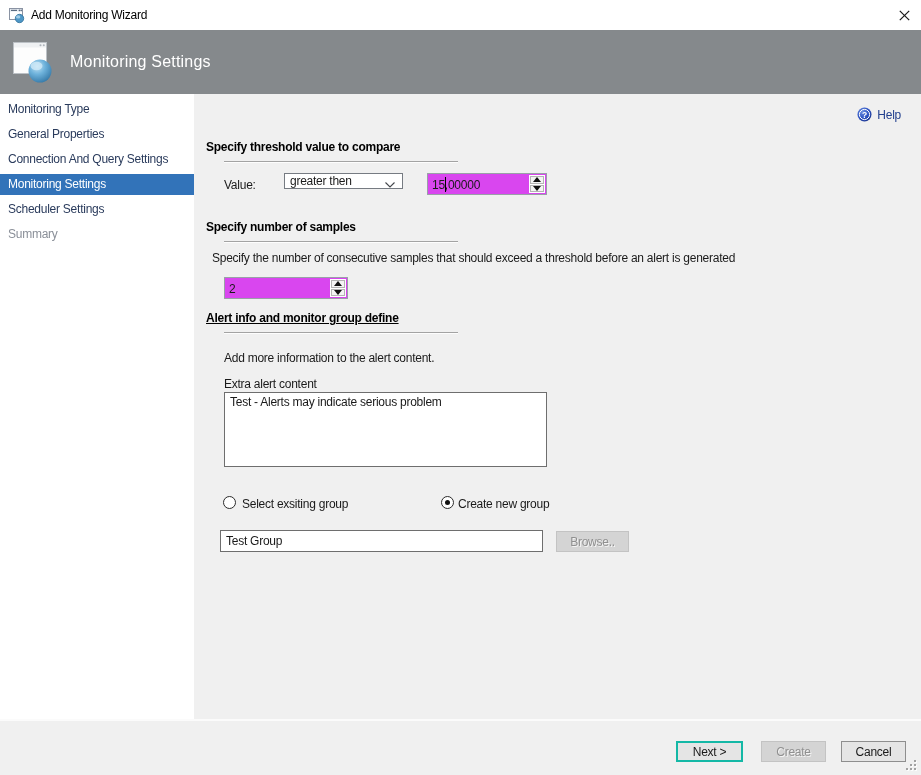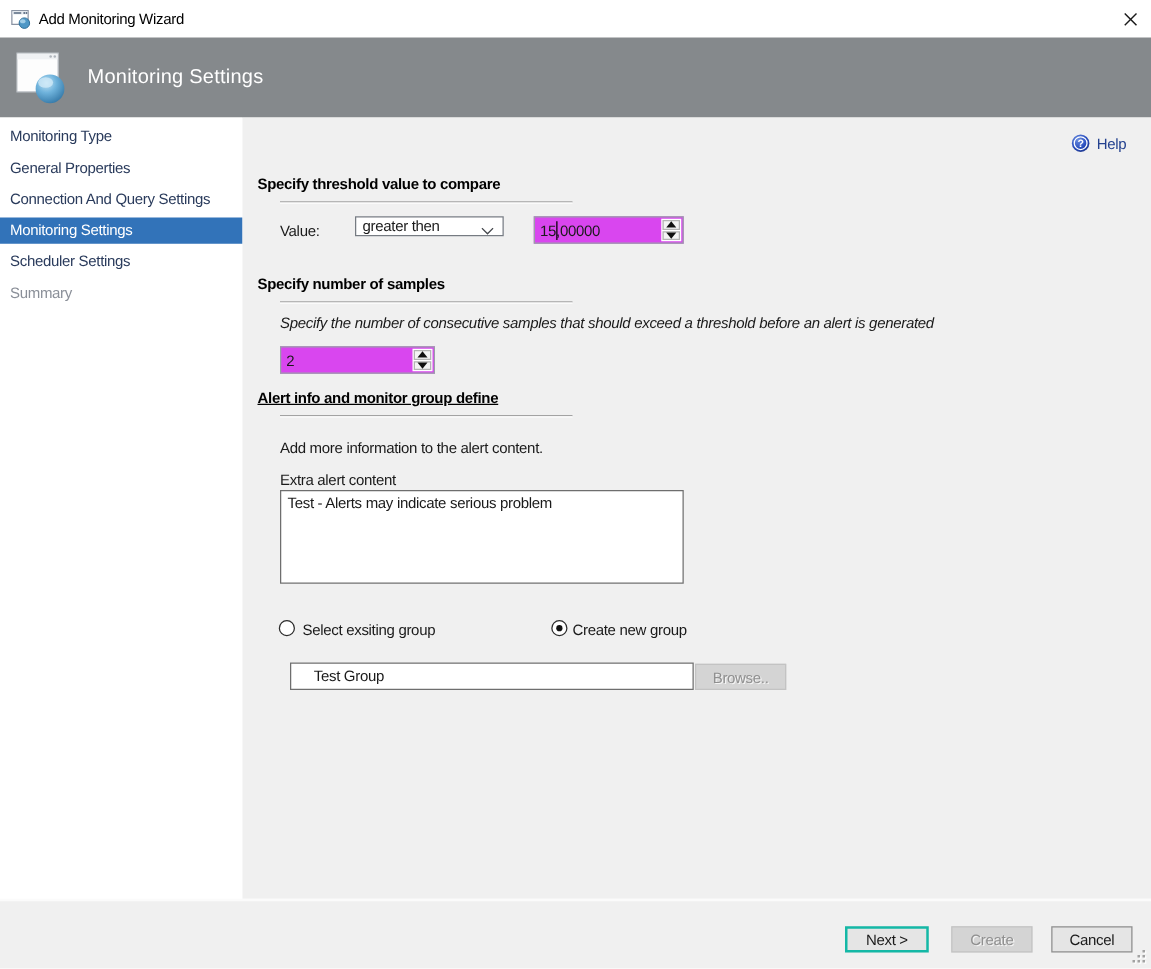--- a/index.html
+++ b/index.html
@@ -42,21 +42,21 @@
   .numeric { position:absolute; height:22px; background:#d946ef; border:1px solid #9AA0A8; }
   .numeric .nval { position:absolute; left:4px; top:4px; }
   .numeric .caret { position:absolute; top:3px; width:1px; height:15px; background:#000; }
   .spin { position:absolute; right:1px; top:1px; bottom:1px; width:16px; display:flex; flex-direction:column; gap:1px; padding:1px 1px; background:#fff; }
   .spin-btn { flex:1; background:#F4F4F4; border:1px solid #B4B4B4; display:flex; align-items:center; justify-content:center; }
   .tri-up { width:0; height:0; border-left:4px solid transparent; border-right:4px solid transparent; border-bottom:5px solid #101010; }
   .tri-down { width:0; height:0; border-left:4px solid transparent; border-right:4px solid transparent; border-top:5px solid #101010; }
 
   
   .textarea { position:absolute; left:30px; top:298px; width:323px; height:75px; background:#fff; border:1px solid #6E6E6E; padding:2px 5px; color:#1a1a1a; }
-  .textbox { position:absolute; left:38px; top:436px; width:323px; height:22px; background:#fff; border:1px solid #6E6E6E; display:flex; align-items:center; padding-left:18px; }
+  .textbox { position:absolute; left:26px; top:436px; width:323px; height:22px; background:#fff; border:1px solid #6E6E6E; display:flex; align-items:center; padding-left:5px; }
 
   
   .radio-row { position:absolute; left:0; top:401px; width:100%; height:16px; }
   .radio { position:absolute; width:13px; height:13px; border:1px solid #2B2B2B; border-radius:50%; background:#fff; top:1px; }
   .radio.checked::after { content:""; position:absolute; left:3px; top:3px; width:5px; height:5px; border-radius:50%; background:#111; }
   .radio-label { position:absolute; top:2px; }
 
   
   .btn { position:absolute; height:21px; background:#E5E5E5; border:1px solid #8E8E8E; font-family:"Liberation Sans",sans-serif; font-size:12px; color:#1a1a1a; display:flex; align-items:center; justify-content:center; cursor:default; }
   .btn.default { border:2px solid #14b8a6; }
@@ -160,21 +160,21 @@
           </div>
         <div class="spin-btn">
             <span class="tri-down"></span>
           </div>
       </div>
     </div>
 
     <div class="sec-heading" style="top:126px;">Specify number of samples</div>
     <div class="sec-rule" style="top:147px;"></div>
 
-    <div class="lbl" style="left:30px; top:157px;font-style:italic;">Specify the number of consecutive samples that should exceed a threshold before an alert is generated</div>
+    <div class="lbl" style="left:18px; top:157px;">Specify the number of consecutive samples that should exceed a threshold before an alert is generated</div>
 
     <div class="numeric" style="left:30px; top:183px; width:124px;">
       <span class="nval">2</span>
       <div class="spin">
         <div class="spin-btn">
             <span class="tri-up"></span>
           </div>
         <div class="spin-btn">
             <span class="tri-down"></span>
           </div>

